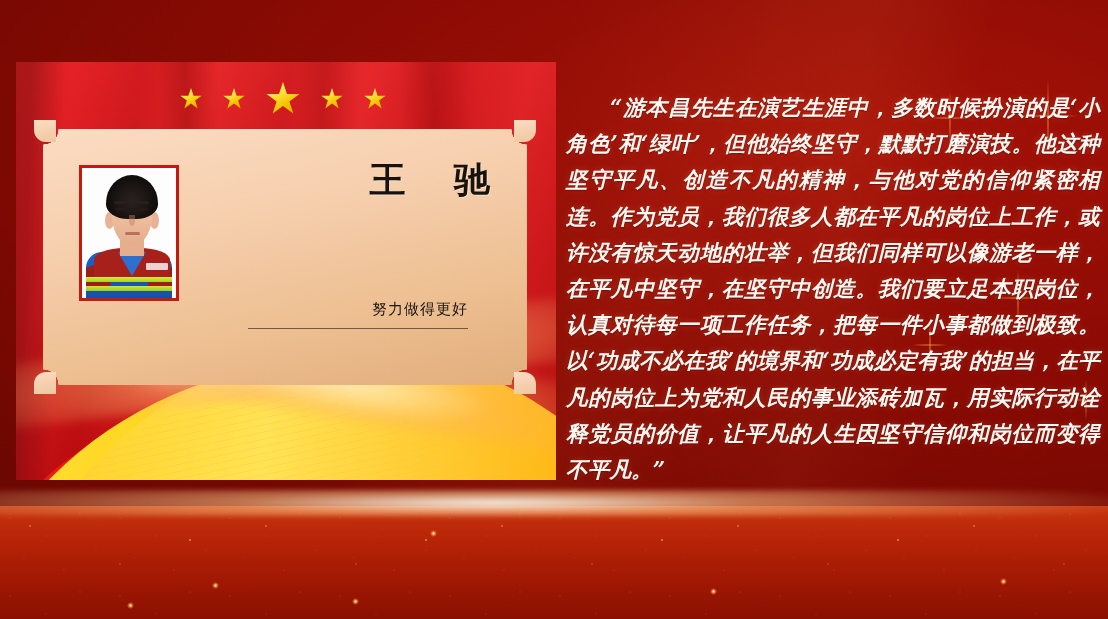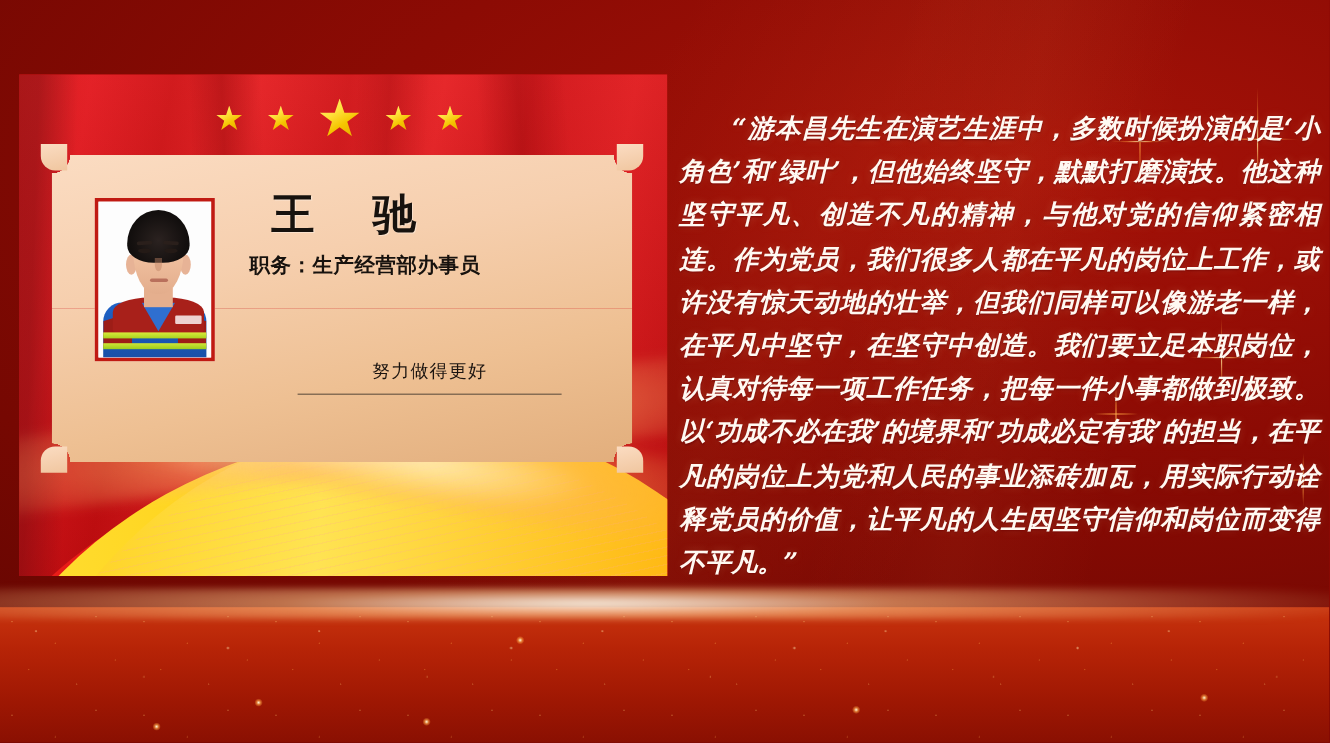--- a/index.html
+++ b/index.html
@@ -191,34 +191,34 @@
     position:absolute; left:4px; right:4px; height:5px;
     background:linear-gradient(180deg,#d8ea3a,#a9d41e);
   }
   .ph-stripe.s1{ bottom:16px; } .ph-stripe.s2{ bottom:7px; background:linear-gradient(180deg,#cfe636,#9ccc1c); }
   .ph-logo{
     position:absolute; right:8px; bottom:28px; width:22px; height:7px;
     background:rgba(255,255,255,.8); border-radius:1px;
   }
 
   
-  #nameBlock{ position:absolute; left:208px; top:160px; width:300px; text-align:left; }
+  #nameBlock{ position:absolute; left:208px; top:160px; width:300px; text-align:right; }
   #name{
     font-family:"DejaVu Serif","Liberation Serif",serif;
     font-size:36px; font-weight:700; letter-spacing:18px; color:#17120e;
     text-shadow:1px 1px 0 rgba(255,255,255,.35);
     padding-left:18px; line-height:1.1;
   }
   #title{
     margin-top:10px;
     font-family:"DejaVu Serif","Liberation Serif",serif;
     font-size:17px; font-weight:700; color:#17120e; letter-spacing:.5px;
   }
   #motto{
-    position:absolute; left:248px; top:300px; width:220px; text-align:center;
+    position:absolute; left:248px; top:300px; width:220px; text-align:right;
     font-size:15px; color:#1b1410; letter-spacing:1px;
     padding-bottom:9px; border-bottom:1px solid #6e5a46;
   }
 
   
   #quote{
     position:absolute; left:566px; top:78px; width:534px;
     font-family:"DejaVu Serif","Liberation Serif",serif;
     font-size:21.5px; line-height:36.2px; color:#fff9f2;
     text-align:justify; text-align-last:left;
@@ -323,21 +323,20 @@
     <div class="ph-brow l"></div>
     <div class="ph-brow r"></div>
     <div class="ph-eye l"></div>
     <div class="ph-eye r"></div>
     <div class="ph-nose"></div>
     <div class="ph-mouth"></div>
   </div>
 
   <div id="nameBlock">
     <div id="name">王 驰</div>
-    <div id="title">职务：生产经营部办事员</div>
   </div>
 
   <div id="motto">努力做得更好</div>
 
   <div id="quote">“游本昌先生在演艺生涯中，多数时候扮演的是‘小角色’和‘绿叶’，但他始终坚守，默默打磨演技。他这种坚守平凡、创造不凡的精神，与他对党的信仰紧密相连。作为党员，我们很多人都在平凡的岗位上工作，或许没有惊天动地的壮举，但我们同样可以像游老一样，在平凡中坚守，在坚守中创造。我们要立足本职岗位，认真对待每一项工作任务，把每一件小事都做到极致。以‘功成不必在我’的境界和‘功成必定有我’的担当，在平凡的岗位上为党和人民的事业添砖加瓦，用实际行动诠释党员的价值，让平凡的人生因坚守信仰和岗位而变得不平凡。”</div>
 
   <div id="horizonWrap">
     <div id="ground"></div>
     <div class="dots"></div>
     <div class="dots2"></div>

